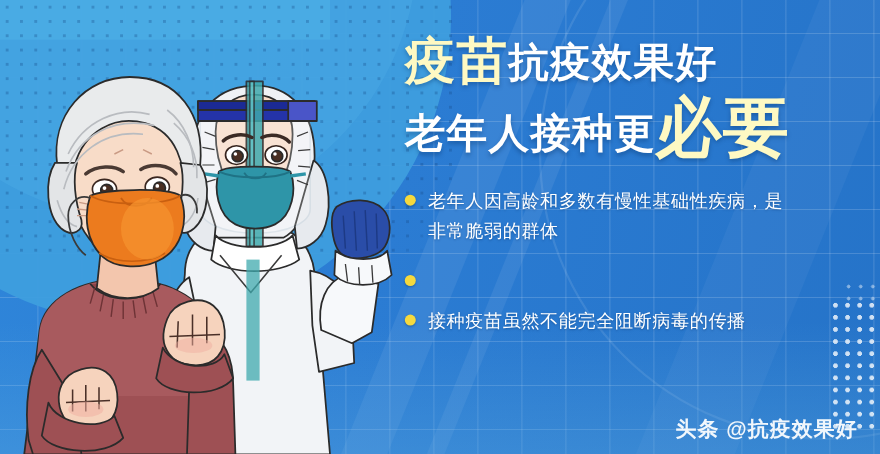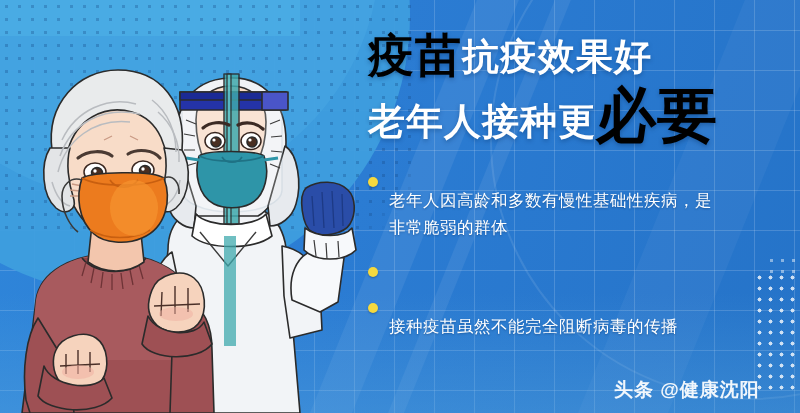--- a/index.html
+++ b/index.html
@@ -65,33 +65,33 @@
 
   
   .content{position:absolute;left:368px;top:32px;width:420px;height:360px;}
 
   .headline{margin:0;padding:0;}
   .line1,.line2{white-space:nowrap;line-height:1.02;
     font-weight:bold;letter-spacing:1px;
     text-shadow:0 2px 4px rgba(0,40,90,.35);}
   .line1{font-size:46px;margin-bottom:6px;}
   .line2{font-size:46px;}
-  .hl-yellow{color:#000000;}
+  .hl-yellow{color:#fef9c3;}
   .hl-white{color:#ffffff;text-align:center;}
   .line1 .hl-white{font-size:37px;vertical-align:2px;}
   .line2 .hl-white{font-size:37px;vertical-align:2px;}
   .line2 .hl-yellow{font-size:60px;}
 
   .bullets{margin-top:24px;}
   .bullet{display:flex;align-items:flex-start;margin-bottom:19px;}
   .dot{flex:0 0 auto;width:10px;height:10px;border-radius:50%;
        background:#f5d93e;margin-top:7px;margin-right:11px;
        box-shadow:0 1px 2px rgba(0,30,70,.35);}
   .btext{color:#ffffff;font-size:16.5px;line-height:1.62;letter-spacing:.5px;
-         text-shadow:0 1px 2px rgba(0,40,90,.4);max-width:330px;margin-top:17px;}
+         text-shadow:0 1px 2px rgba(0,40,90,.4);max-width:330px;}
 
   
   .footer{position:absolute;left:556px;bottom:10px;width:240px;height:26px;}
   .footer-src{position:absolute;left:0;bottom:3px;color:#e6f1fb;font-size:14px;
               letter-spacing:3px;white-space:nowrap;opacity:.95;
               text-shadow:0 1px 2px rgba(0,40,90,.45);}
   .watermark{position:absolute;left:58px;bottom:0px;white-space:nowrap;
              color:rgba(255,255,255,.93);font-size:19px;font-weight:bold;
              letter-spacing:1px;}
 </style>
@@ -299,16 +299,16 @@
       </div>
       <div class="bullet">
         <span class="dot"></span>
         <span class="btext">接种疫苗虽然不能完全阻断病毒的传播</span>
       </div>
     </div>
 
   </div>
 
   <div class="footer">
-    <span class="watermark">头条 @健康沈阳</span>
+    <span class="watermark">头条 @抗疫效果好</span>
   </div>
 
 </div>
 
 </body></html>

